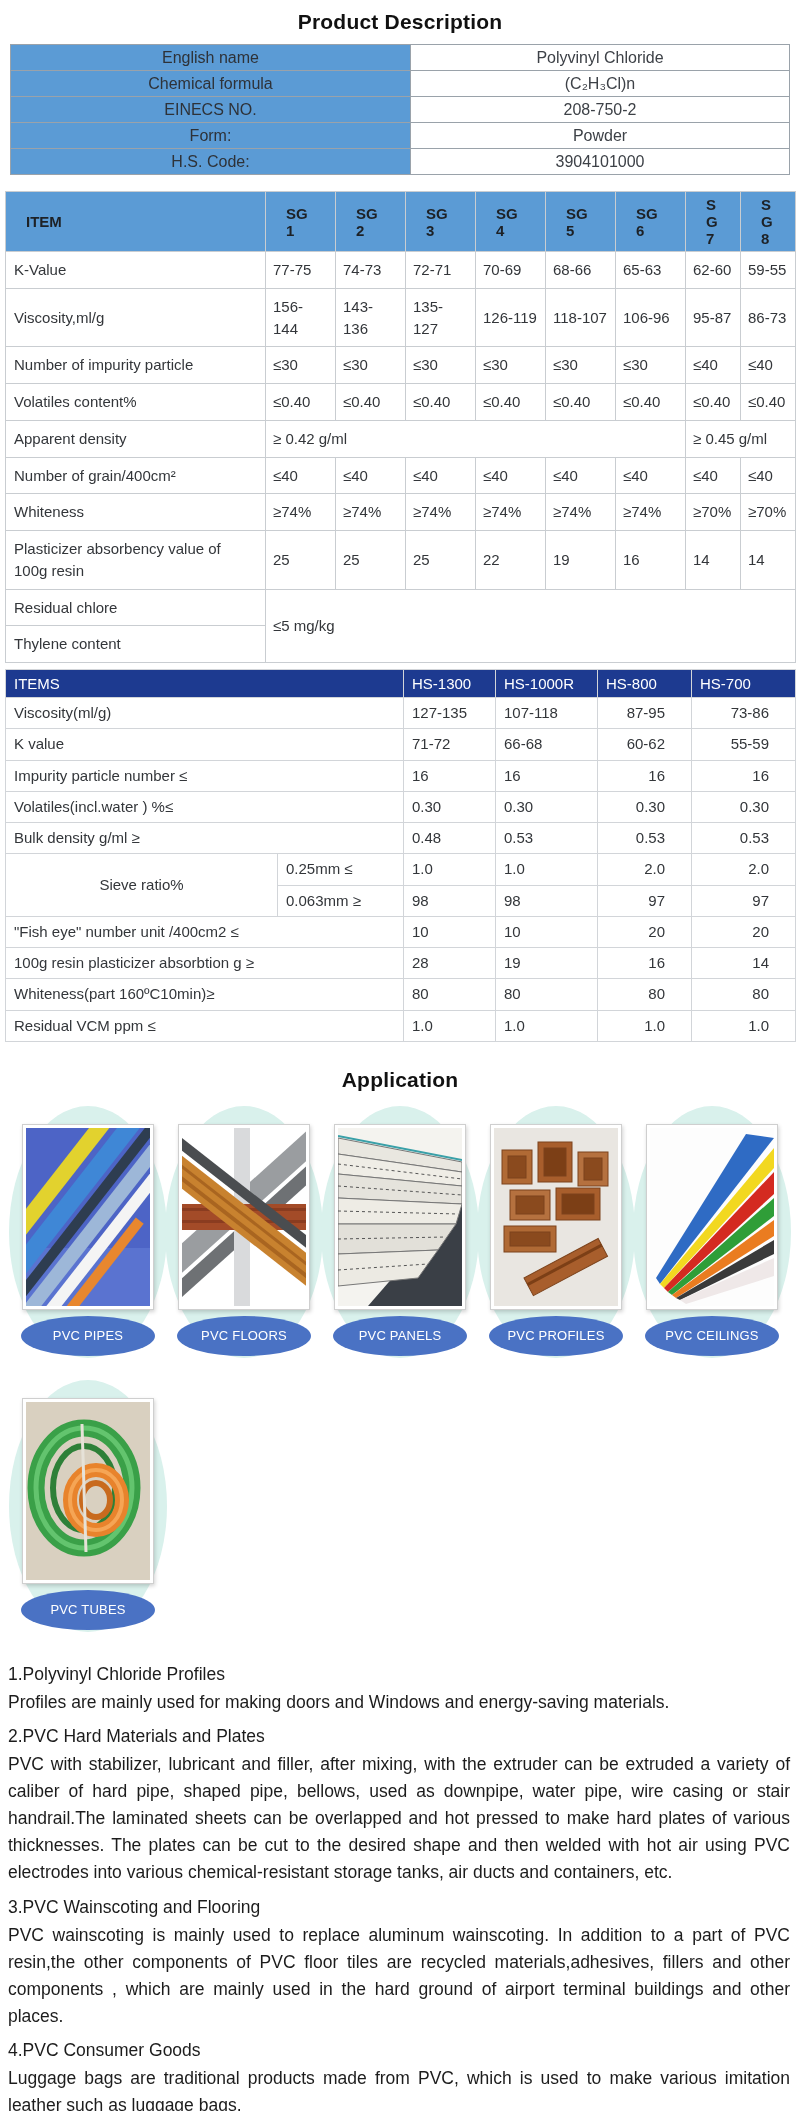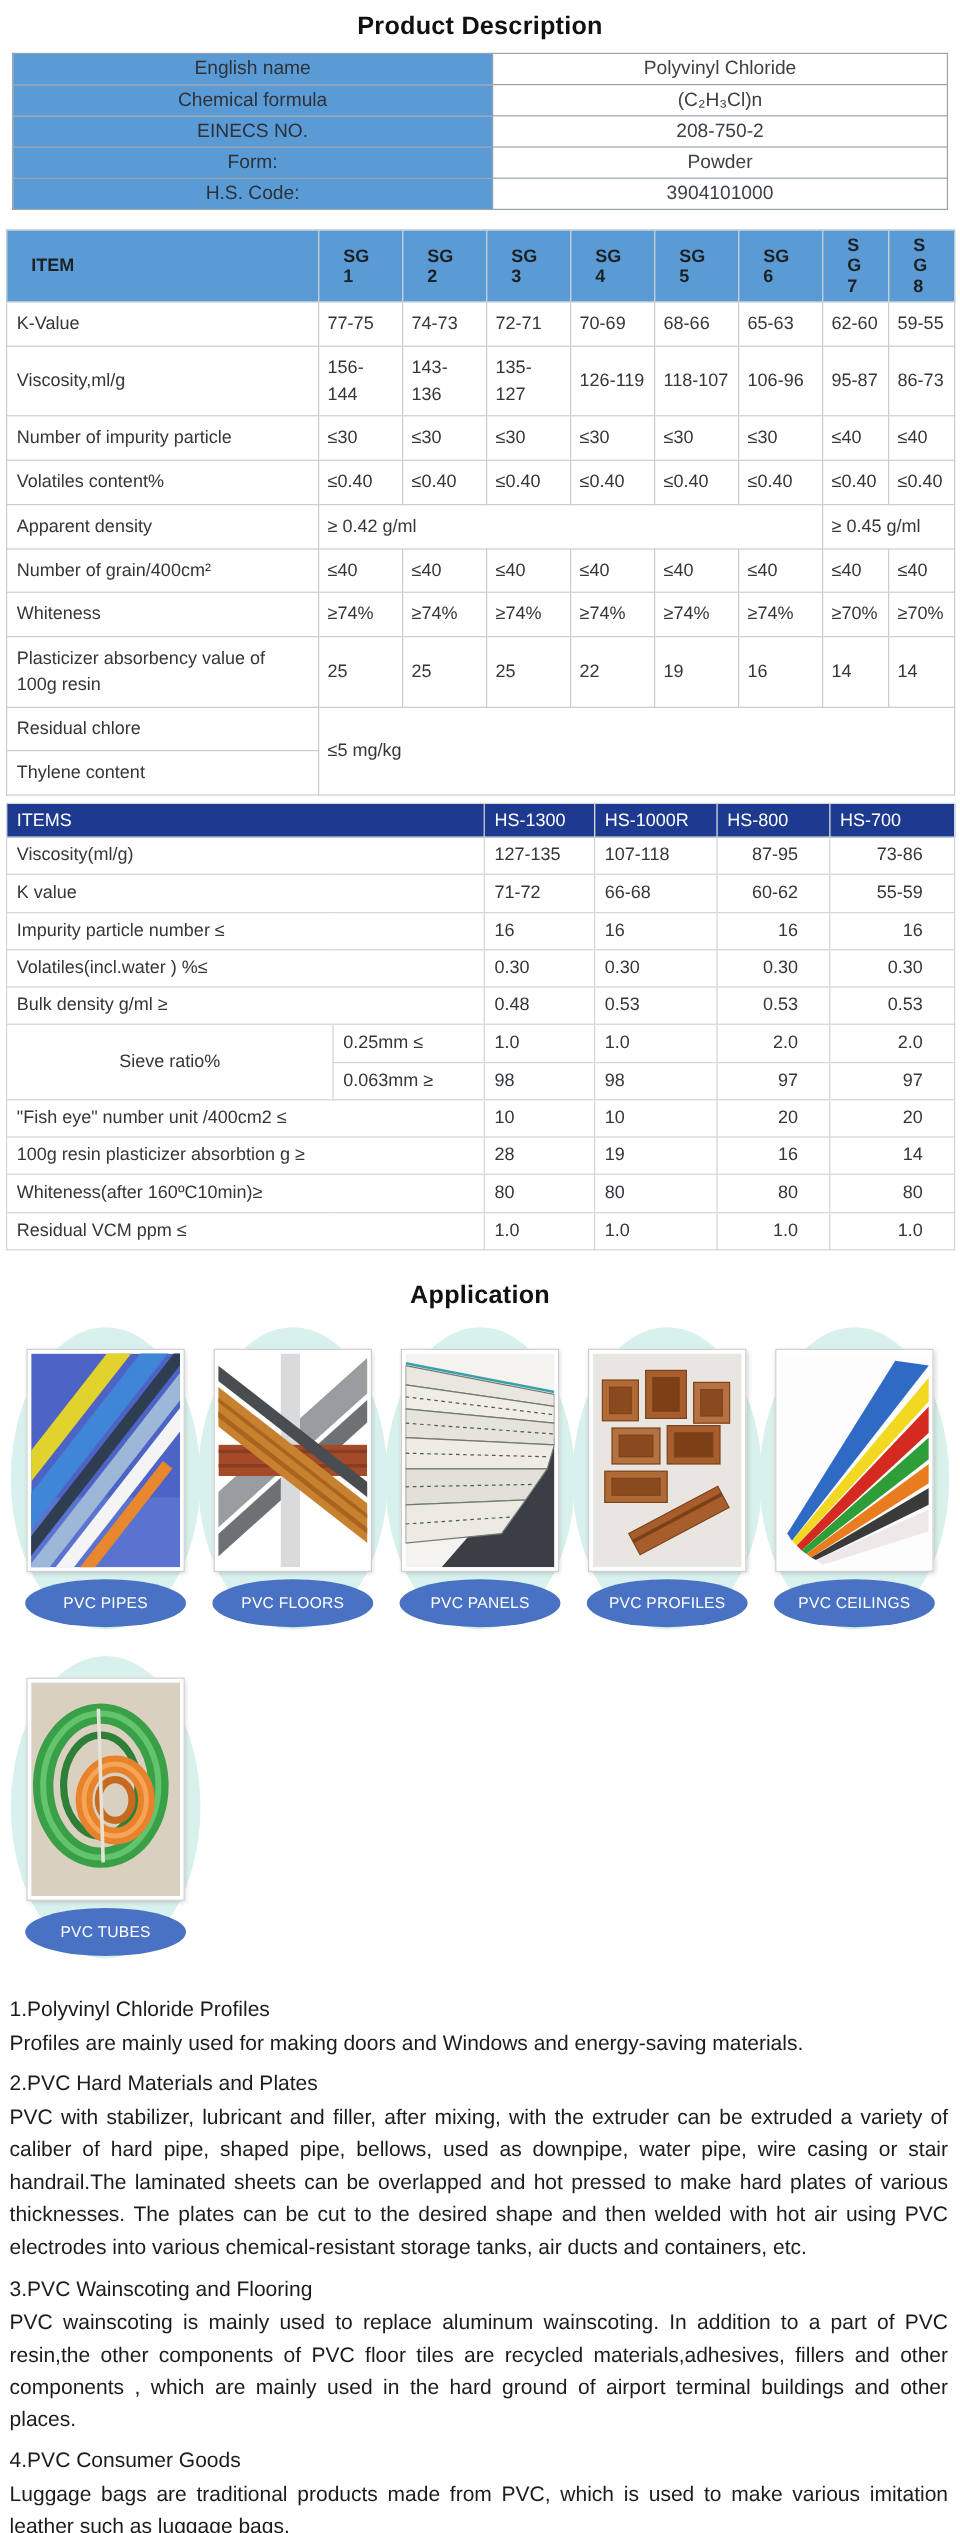--- a/index.html
+++ b/index.html
@@ -267,21 +267,21 @@
         <td class="num-r">20</td>
       </tr>
       <tr>
         <td colspan="2">100g resin plasticizer absorbtion g ≥</td>
         <td>28</td>
         <td>19</td>
         <td class="num-r">16</td>
         <td class="num-r">14</td>
       </tr>
       <tr>
-        <td colspan="2">Whiteness(after 160ºC10min)≥</td>
+        <td colspan="2">Whiteness(part 160ºC10min)≥</td>
         <td>80</td>
         <td>80</td>
         <td class="num-r">80</td>
         <td class="num-r">80</td>
       </tr>
       <tr>
         <td colspan="2">Residual VCM ppm ≤</td>
         <td>1.0</td>
         <td>1.0</td>
         <td class="num-r">1.0</td>

